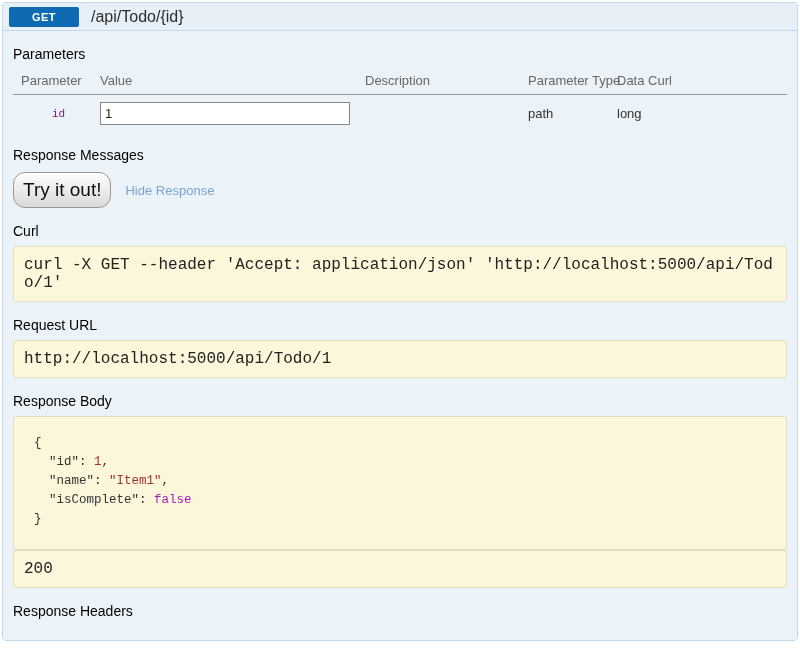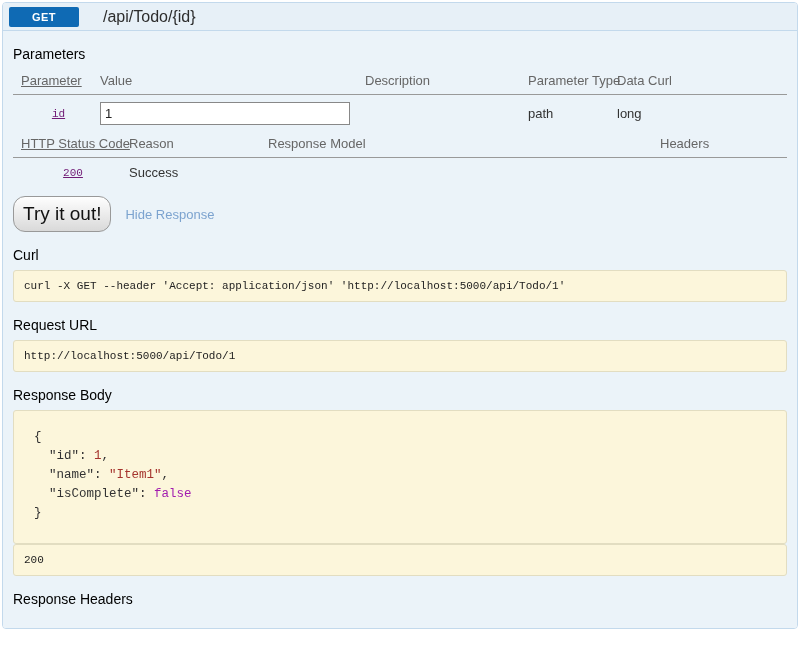--- a/index.html
+++ b/index.html
@@ -29,21 +29,21 @@
     font-weight: bold;
     letter-spacing: 0.5px;
     width: 70px;
     padding: 4px 0;
     text-align: center;
     border-radius: 2px;
     cursor: pointer;
     text-decoration: none;
   }
   .endpoint-path {
-    margin-left: 24px;
+    margin-left: 12px;
     font-size: 16px;
     color: #2d2d2d;
     text-decoration: none;
     cursor: pointer;
   }
 
   
   .op-content {
     background: #ebf3f9;
     padding: 6px 10px 14px 10px;
@@ -59,21 +59,21 @@
   table { width: 100%; border-collapse: collapse; font-size: 13px; color: #333; table-layout: fixed; }
   th {
     font-weight: normal;
     color: #666;
     text-align: left;
     padding: 4px 4px 6px 0;
     border-bottom: 1px solid #999;
     white-space: nowrap;
   }
   td { padding: 7px 4px 7px 0; vertical-align: middle; }
-  .lead-cell { padding-left: 8px; text-decoration: underline; }
+  .lead-cell { padding-left: 8px; }
   .mono { font-family: "Liberation Mono", monospace; font-size: 11px; color: #701a75; text-align: center; }
 
   input.param-value-input {
     width: 250px;
     border: 1px solid #888;
     background: #fff;
     padding: 3px 4px;
     font-size: 13px;
     font-family: "Liberation Sans", sans-serif;
     color: #222;
@@ -96,21 +96,21 @@
     cursor: pointer;
   }
 
   pre.codebox {
     background: #fcf6db;
     border: 1px solid #e2ddc1;
     border-radius: 3px;
     margin: 0;
     padding: 9px 10px;
     font-family: "Liberation Mono", monospace;
-    font-size: 11px;
+    font-size: 16px;
     color: #222;
     white-space: pre-wrap;
     word-break: break-all;
   }
   pre.codebox.response-body-box {
     padding: 17px 12px 20px 20px;
     font-size: 12.5px;
     line-height: 19px;
   }
   .tok-plain { color: #333; }
@@ -153,44 +153,21 @@
         <tr>
           <td class="lead-cell mono">id</td>
           <td><input class="param-value-input" type="text" value="1" style=""></td>
           <td></td>
           <td>path</td>
           <td>long</td>
         </tr>
       </tbody>
     </table>
 
-    <table>
-      <colgroup>
-          <col style="width:116px">
-          <col style="width:139px">
-          <col style="width:392px">
-          <col>
-        </colgroup>
-      <thead>
-        <tr>
-          <th class="lead-cell">HTTP Status Code</th>
-          <th>Reason</th>
-          <th>Response Model</th>
-          <th>Headers</th>
-        </tr>
-      </thead>
-      <tbody>
-        <tr>
-          <td class="lead-cell mono">200</td>
-          <td>Success</td>
-          <td></td>
-          <td></td>
-        </tr>
-      </tbody>
-    </table>
+    <h4 class="section-title">Response Messages</h4>
 
     <div class="actions-row">
       <button class="try-button">Try it out!</button>
       <a class="hide-response-link">Hide Response</a>
     </div>
 
     <h4 class="section-title">Curl</h4>
     <pre class="codebox">curl -X GET --header 'Accept: application/json' 'http://localhost:5000/api/Todo/1'</pre>
 
     <h4 class="section-title">Request URL</h4>

